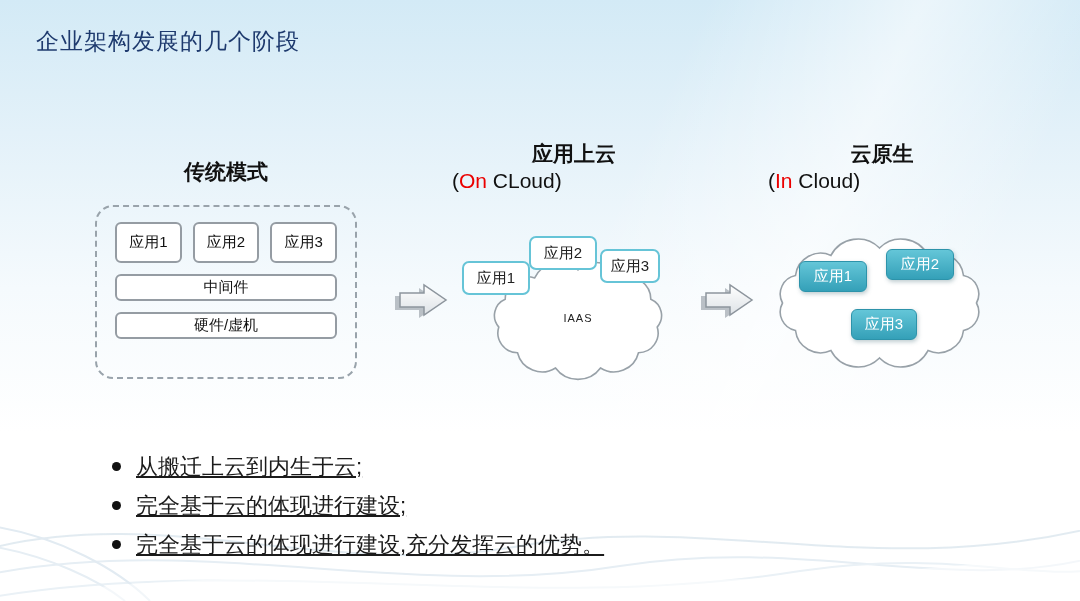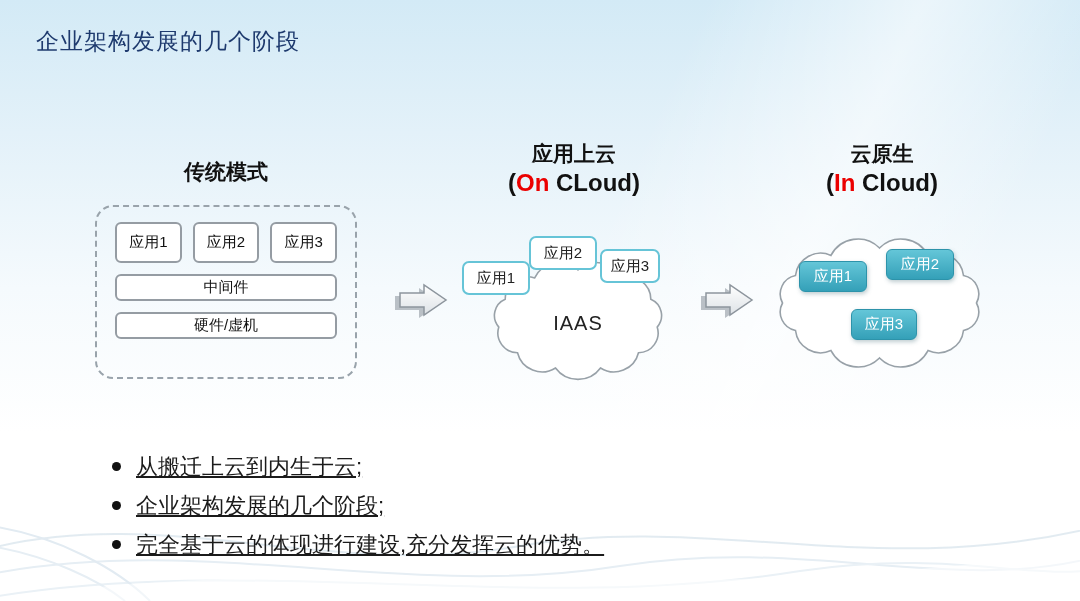--- a/index.html
+++ b/index.html
@@ -20,22 +20,22 @@
     position:absolute; left:36px; top:26px;
     font-size:23px; font-weight:normal; letter-spacing:1px;
     color:var(--title-blue, #1e3a6e);
   }
 
   .heading {
     position:absolute; text-align:center;
     font-size:21px; font-weight:bold; color:#111;
   }
   .subheading {
-    position:absolute; text-align:center;
-    font-size:24px; font-weight:bold; color:#111;
+    position:absolute; text-align:left;
+    font-size:21px; font-weight:normal; color:#111;
   }
   .red { color:var(--accent-red, #eb0000); }
 
   .h-trad { left:95px;  top:158px; width:262px; }
   .h-on   { left:452px; top:140px; width:244px; }
   .s-on   { left:452px; top:169px; width:244px; }
   .h-in   { left:768px; top:140px; width:228px; }
   .s-in   { left:768px; top:169px; width:228px; }
 
   .trad-box {
@@ -49,21 +49,21 @@
     display:flex; align-items:center; justify-content:center;
     font-size:15px; color:#111;
   }
   .app-row .wbox { flex:1; height:41px; }
   .layer { height:27px; }
 
   .cloud { position:absolute; }
 
   .iaas-label {
     position:absolute; left:478px; top:312px; width:200px;
-    text-align:center; font-size:20px; color:#222; letter-spacing:1px;
+    text-align:center; font-size:11px; color:#222; letter-spacing:1px;
   }
 
   .cybox {
     position:absolute; background:#ffffff;
     border:2.5px solid #66c4d7; border-radius:7px;
     display:flex; align-items:center; justify-content:center;
     font-size:15px; color:#222;
   }
   .cb1 { left:462px; top:261px; width:68px; height:34px; }
   .cb2 { left:529px; top:236px; width:68px; height:34px; }
@@ -160,21 +160,21 @@
   <div class="tbox tb2">应用2</div>
   <div class="tbox tb3">应用3</div>
 
   <ul class="bullets">
     <li>
       <span class="dot"></span>
       <span class="btext">从搬迁上云到内生于云;</span>
     </li>
     <li>
       <span class="dot"></span>
-      <span class="btext">企业架构发展的几个阶段;</span>
+      <span class="btext">完全基于云的体现进行建设;</span>
     </li>
     <li>
       <span class="dot"></span>
       <span class="btext">完全基于云的体现进行建设,充分发挥云的优势。</span>
     </li>
   </ul>
 
 </div>
 
 </body></html>

